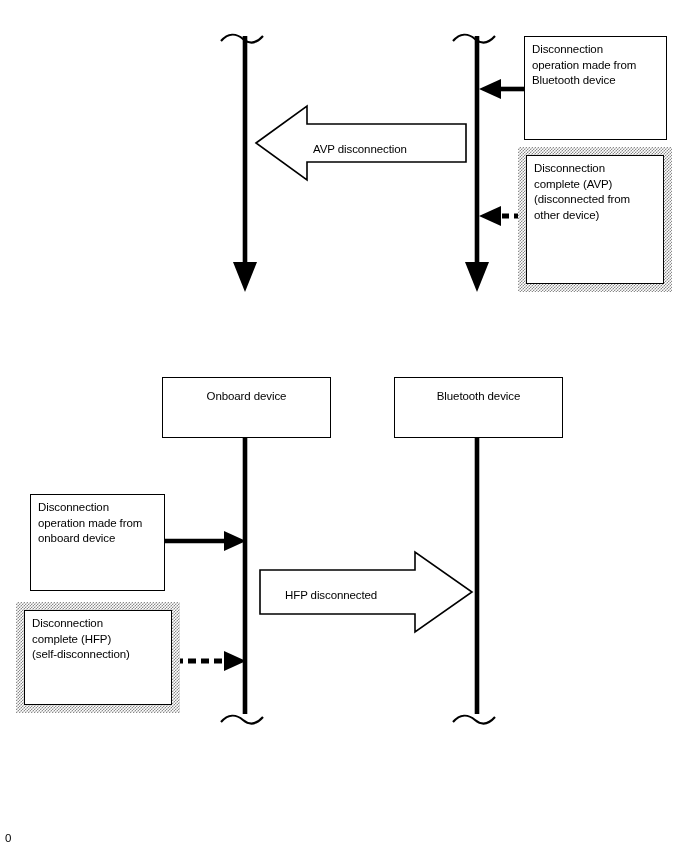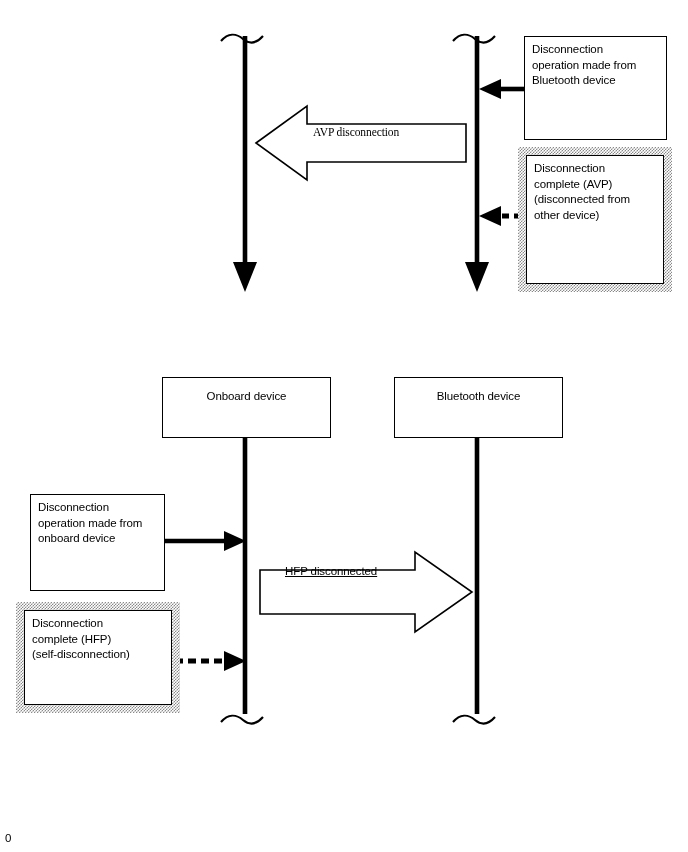--- a/index.html
+++ b/index.html
@@ -157,21 +157,21 @@
 </div>
 
 <div class="stipple-box" style="left:518px; top:147px; width:154px; height:145px;">
   <div class="inner"></div>
   <div class="txt">Disconnection
 complete (AVP)
 (disconnected from
 other device)</div>
 </div>
 
-<div class="blockarrow-label" style="left:313px; top:125px;font-family:Liberation Serif, serif;">AVP disconnection</div>
+<div class="blockarrow-label" style="left:313px; top:142px;">AVP disconnection</div>
 
 <div class="plain-box head-box" style="left:162px; top:377px; width:169px; height:61px;">
   <div class="txt">Onboard device</div>
 </div>
 
 <div class="plain-box head-box" style="left:394px; top:377px; width:169px; height:61px;">
   <div class="txt">Bluetooth device</div>
 </div>
 
 <div class="plain-box" style="left:30px; top:494px; width:135px; height:97px;">
@@ -180,15 +180,15 @@
 onboard device</div>
 </div>
 
 <div class="stipple-box" style="left:16px; top:602px; width:164px; height:111px;">
   <div class="inner"></div>
   <div class="txt">Disconnection
 complete (HFP)
 (self-disconnection)</div>
 </div>
 
-<div class="blockarrow-label" style="left:285px; top:564px;text-decoration:underline;">HFP disconnected</div>
+<div class="blockarrow-label" style="left:285px; top:588px;">HFP disconnected</div>
 
 <div class="corner-zero">0</div>
 
 </body></html>

